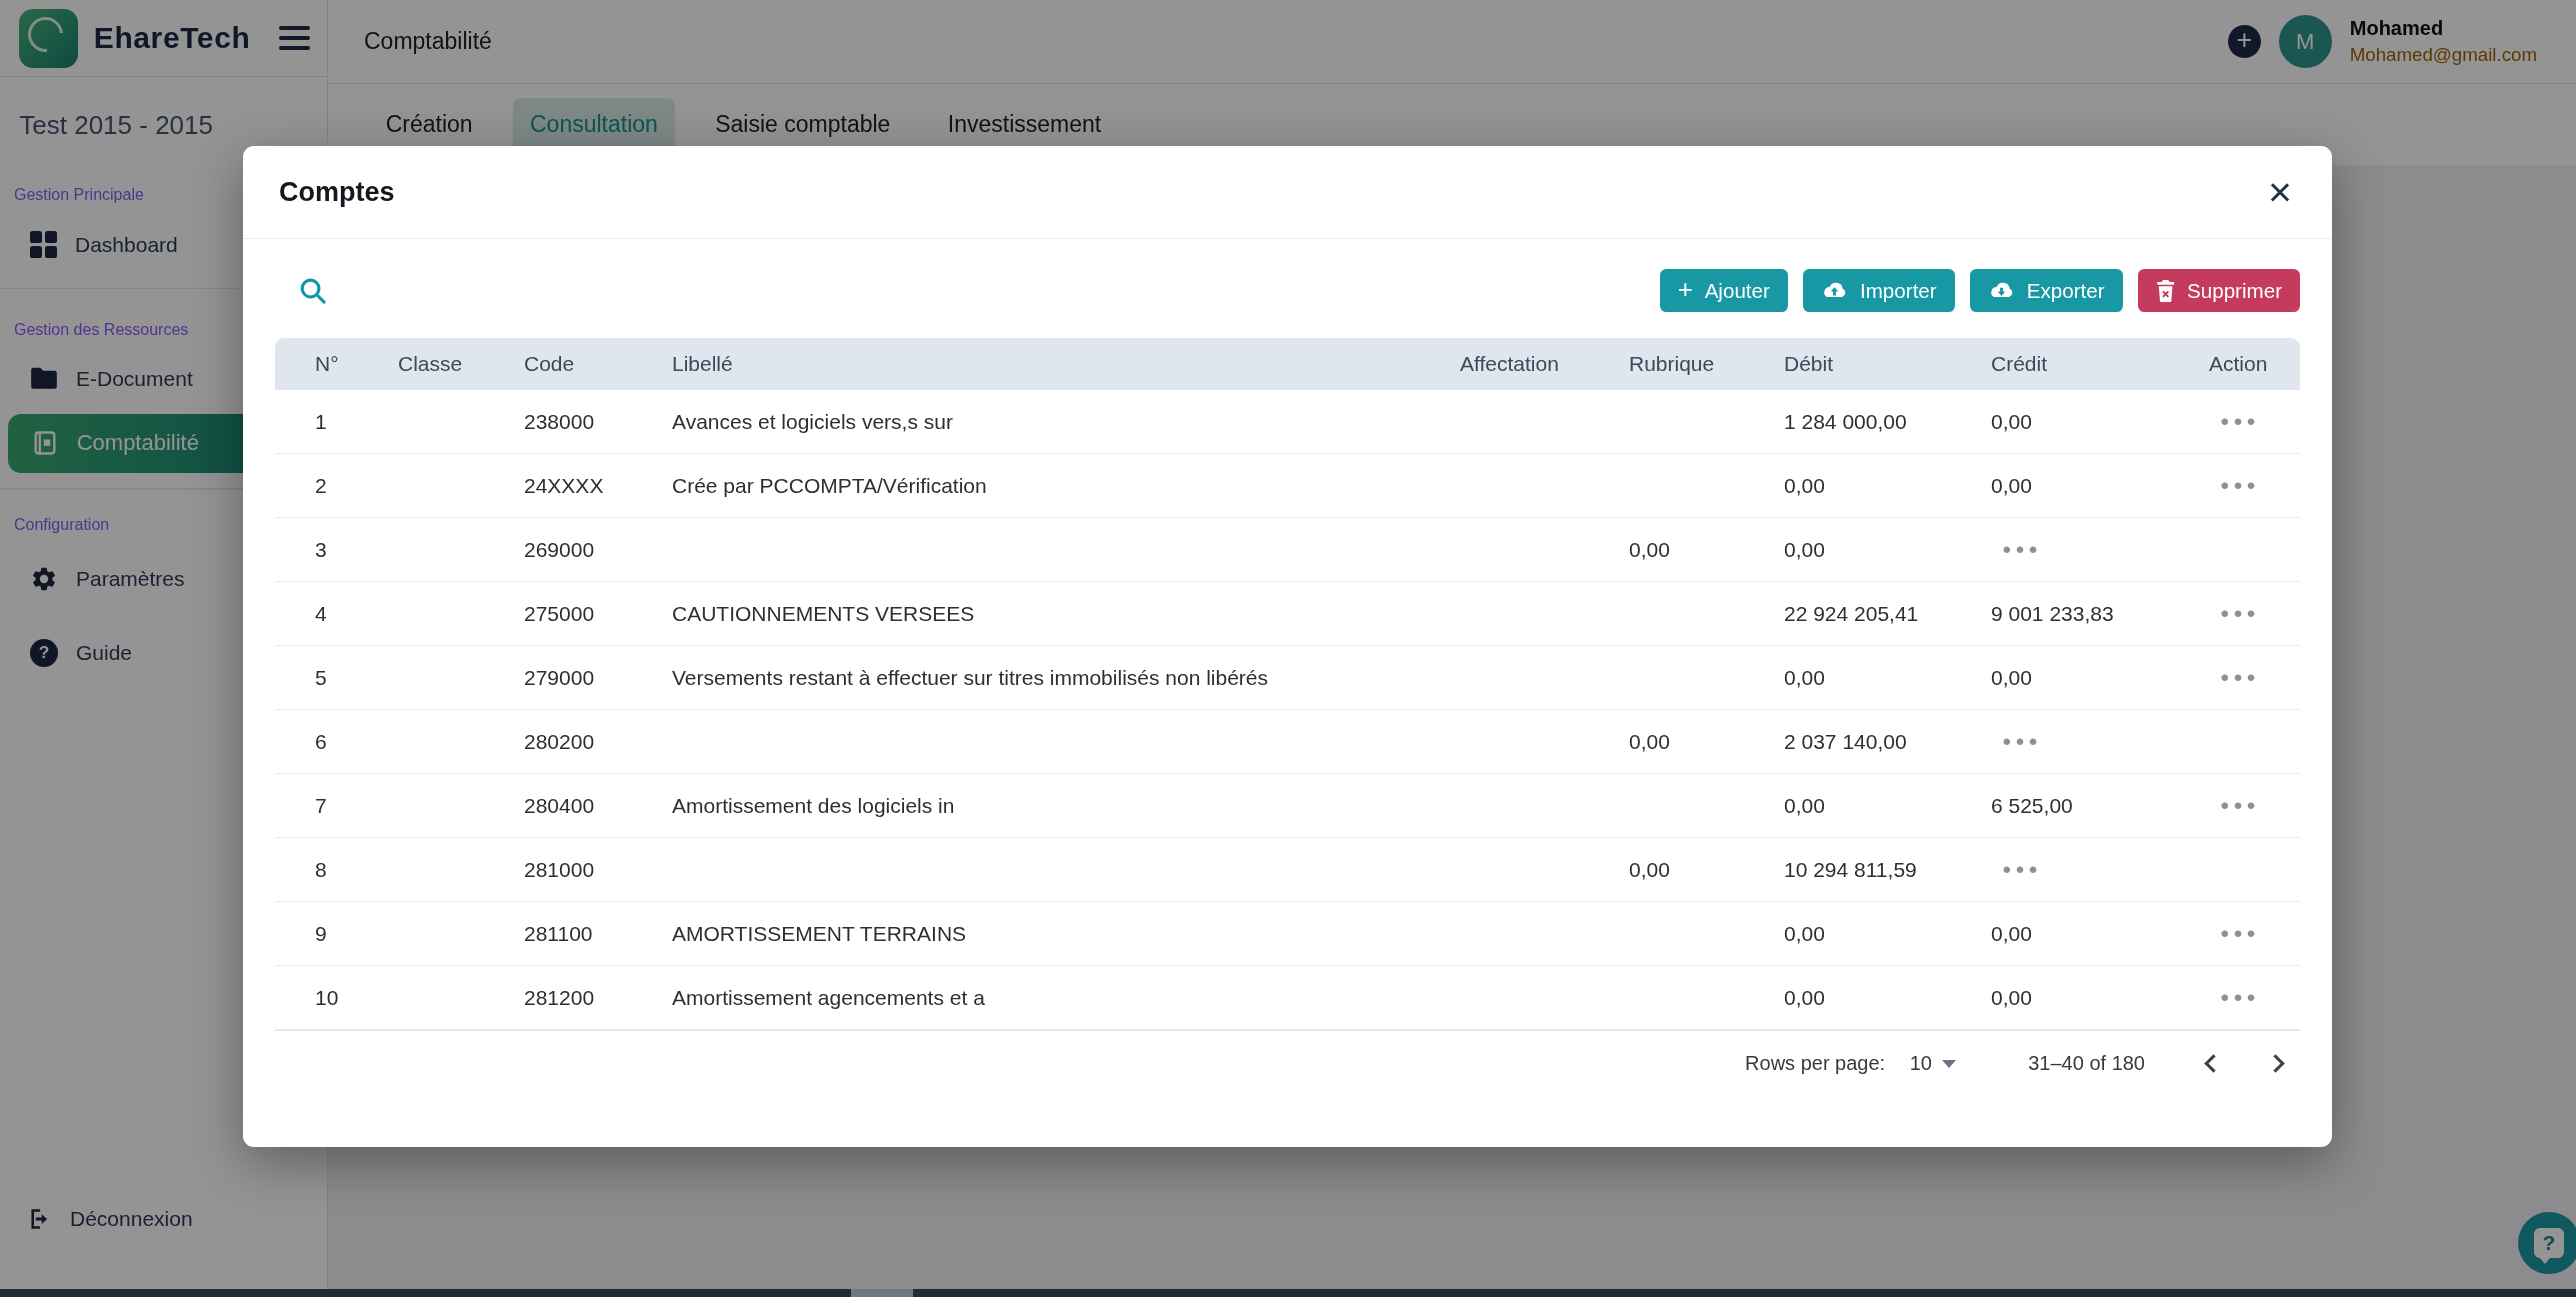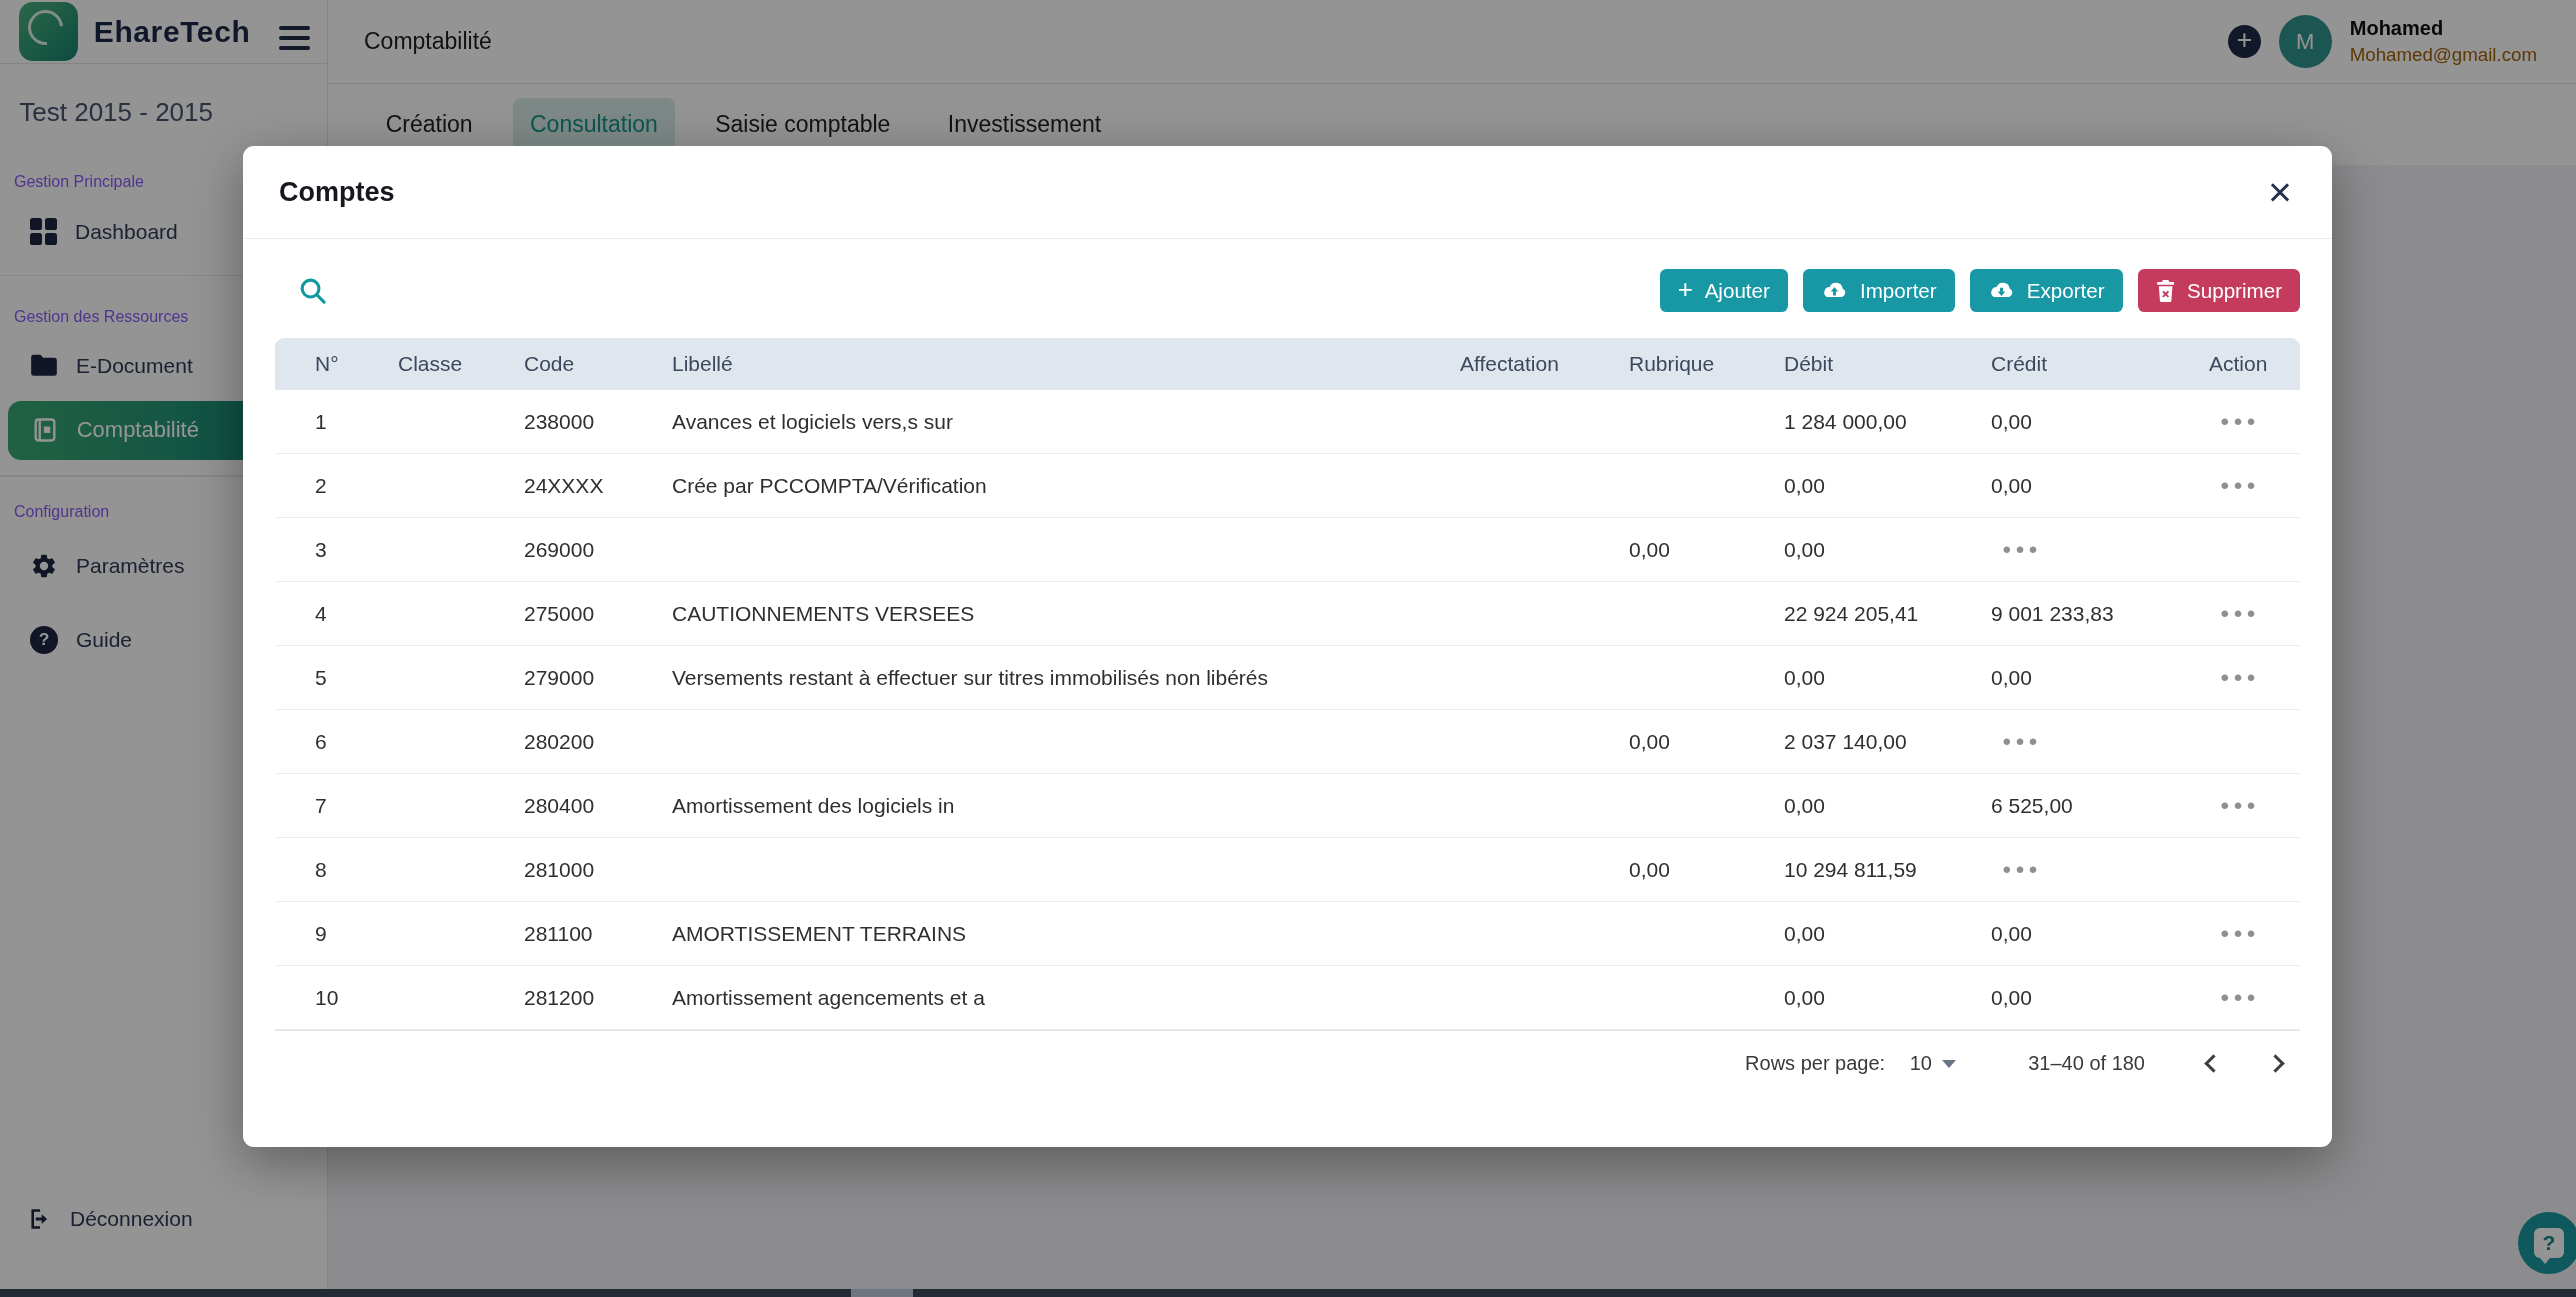--- a/index.html
+++ b/index.html
@@ -5,21 +5,21 @@
   * { box-sizing: border-box; margin: 0; padding: 0; }
   html, body { width: 2576px; height: 1298px; overflow: hidden;
     font-family: "Liberation Sans", sans-serif; background: #fff; position: relative; }
 
   
   .app { position: absolute; inset: 0; z-index: 0; }
 
   
   .sidebar { position: absolute; left: 0; top: 0; width: 328px; height: 1298px;
     background: #fff; border-right: 1.3px solid #e4e4e4; }
-  .sidebar-header { height: 64px; border-bottom: 1.3px solid #e6e6e6;
+  .sidebar-header { height: 77px; border-bottom: 1.3px solid #e6e6e6;
     display: flex; align-items: center; padding-left: 19.3px; position: relative; }
   .logo { width: 59px; height: 59px; border-radius: 14px; flex: 0 0 auto;
     background: linear-gradient(135deg, #4cb27d, #15836f); position: relative; }
   .logo-crescent { position: absolute; left: 8.4px; top: 8.4px; width: 35px; height: 35px;
     border: 3.9px solid rgba(255,255,255,.85); border-right-color: transparent;
     border-radius: 50%; transform: rotate(40deg); }
   .brand { margin-left: 15.5px; font-size: 30px; font-weight: bold; color: #1d2946; letter-spacing: 0.6px; }
   .hamburger { position: absolute; right: 16.7px; top: 26.4px; width: 31px; }
   .hamburger i { display: block; height: 3.9px; background: #1f2b45; border-radius: 1.9px; margin-bottom: 5.8px; }
 

